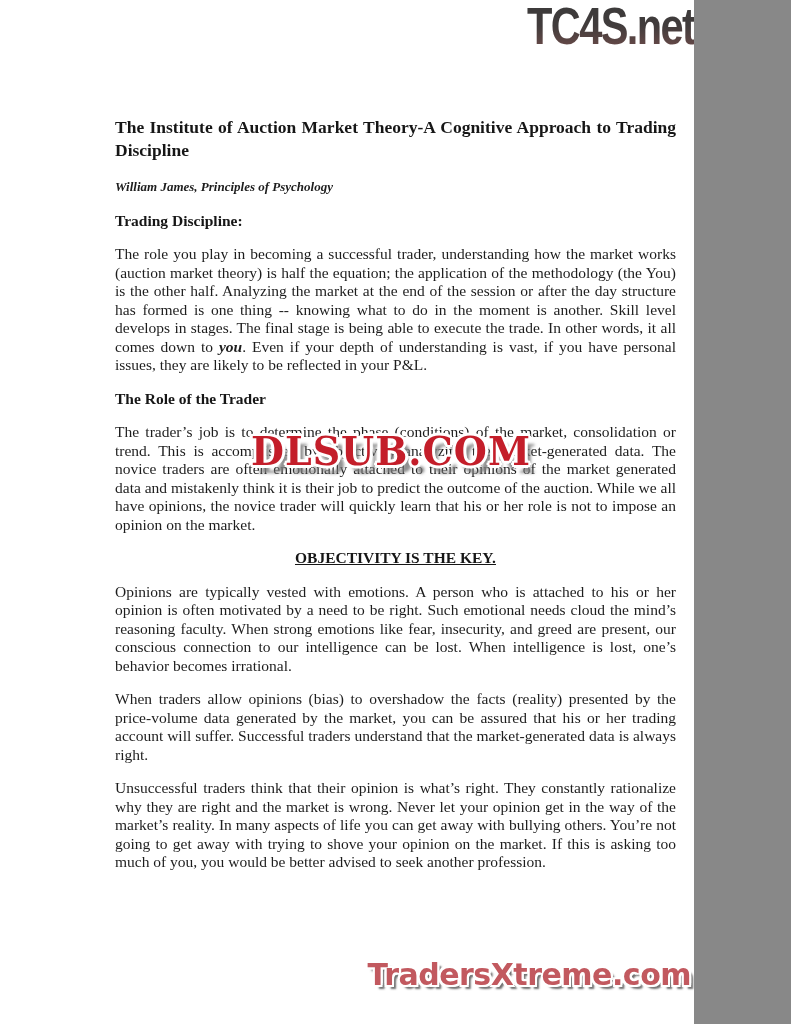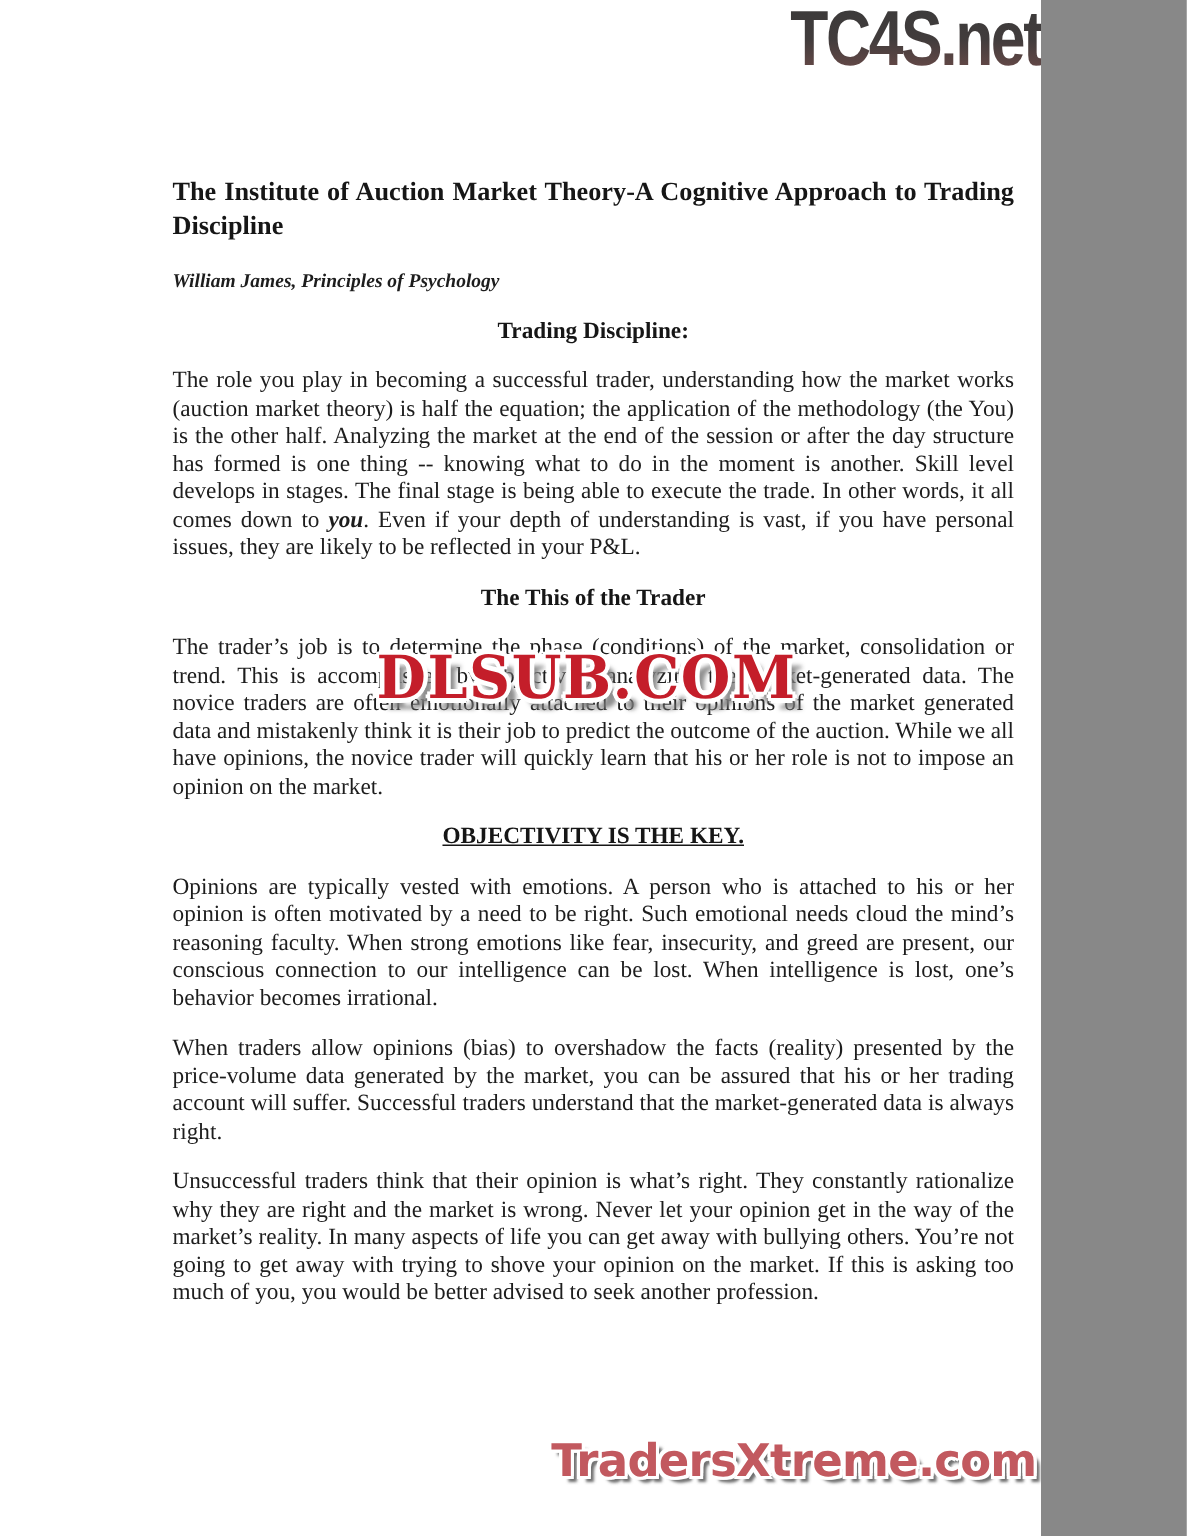--- a/index.html
+++ b/index.html
@@ -23,21 +23,21 @@
   p.quote{
     font-size:15.5px;line-height:18.5px;font-weight:bold;font-style:italic;
     margin:0 0 15px 0;text-align:justify;
   }
   p.attribution{
     font-size:13px;line-height:18.5px;font-weight:bold;font-style:italic;
     margin:0 0 15px 0;
   }
   h2.sec{
     font-size:15.5px;line-height:18.5px;font-weight:bold;
-    margin:8px 0 15px 0;color:#161616;text-align:center;
+    margin:8px 0 15px 0;color:#161616;
   }
   h2.sec-center{
     font-size:15.5px;line-height:18.5px;font-weight:bold;
     margin:8px 0 15px 0;text-align:center;text-decoration:underline;color:#161616;
   }
   p.body{
     font-size:15.5px;line-height:18.5px;
     margin:0 0 15px 0;text-align:justify;
   }
   .bi{font-weight:bold;font-style:italic;}
@@ -94,21 +94,21 @@
 
     <h1 class="doc-title">The Institute of Auction Market Theory-A Cognitive Approach to Trading Discipline</h1>
 
 
     <p class="attribution">William James, Principles of Psychology</p>
 
     <h2 class="sec">Trading Discipline:</h2>
 
     <p class="body"><span>The role you play in becoming a successful trader, understanding how the market works (auction market theory) is half the equation; the application of the methodology (the You) is the other half. Analyzing the market at the end of the session or after the day structure has formed is one thing -- knowing what to do in the moment is another. Skill level develops in stages. The final stage is being able to execute the trade. In other words, it all comes down to </span><span class="bi">you</span><span>. Even if your depth of understanding is vast, if you have personal issues, they are likely to be reflected in your P&amp;L.</span></p>
 
-    <h2 class="sec">The This of the Trader</h2>
+    <h2 class="sec">The Role of the Trader</h2>
 
     <div class="para-wrap">
       <p class="body">The trader’s job is to determine the phase (conditions) of the market, consolidation or trend. This is accomplished by objectively analyzing the market-generated data. The novice traders are often emotionally attached to their opinions of the market generated data and mistakenly think it is their job to predict the outcome of the auction. While we all have opinions, the novice trader will quickly learn that his or her role is not to impose an opinion on the market.</p>
       <div class="wm-dlsub">DLSUB.COM</div>
     </div>
 
     <h2 class="sec-center">OBJECTIVITY IS THE KEY.</h2>
 
     <p class="body">Opinions are typically vested with emotions. A person who is attached to his or her opinion is often motivated by a need to be right. Such emotional needs cloud the mind’s reasoning faculty. When strong emotions like fear, insecurity, and greed are present, our conscious connection to our intelligence can be lost. When intelligence is lost, one’s behavior becomes irrational.</p>
 

